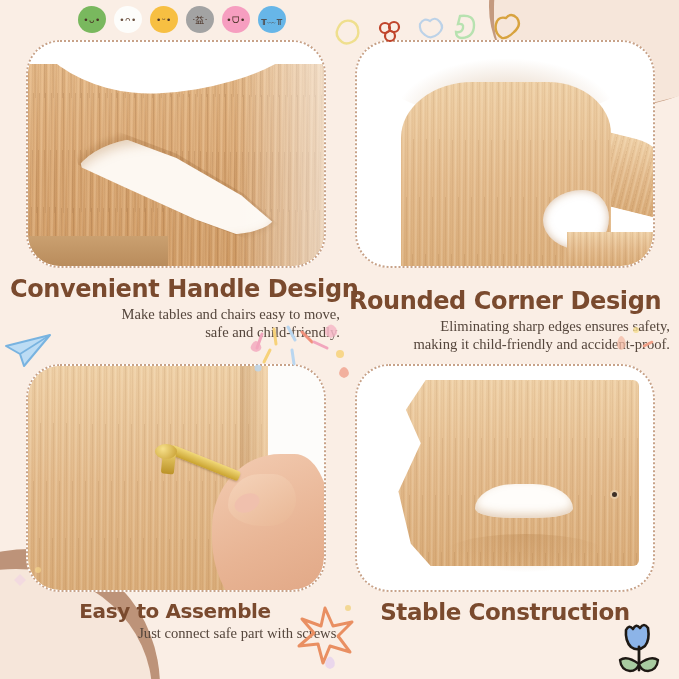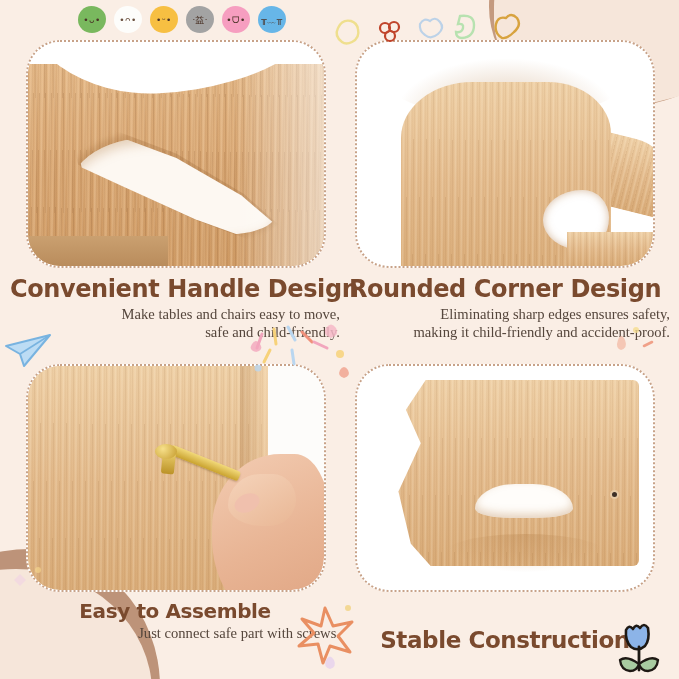--- a/index.html
+++ b/index.html
@@ -300,23 +300,23 @@
     right: 34px; top: 124px;
     width: 9px; height: 9px;
     border-radius: 50%;
     background: #3d3027;
     border: 2px solid #e8cba6;
   }
 
   
   .caption { position: absolute; width: 330px; text-align: center; }
   #caption-1 { left: 10px;  top: 276px; }
-  #caption-2 { left: 340px; top: 276px; }
+  #caption-2 { left: 340px; top: 288px; }
   #caption-3 { left: 10px;  top: 600px; }
-  #caption-4 { left: 340px; top: 628px; }
+  #caption-4 { left: 340px; top: 600px; }
 
   .cap-title {
     font-family: "DejaVu Sans", sans-serif;
     font-weight: 700;
     font-size: 24.5px;
     letter-spacing: -0.4px;
     color: #7a4a2e;
     line-height: 1.12;
     white-space: nowrap;
   }

